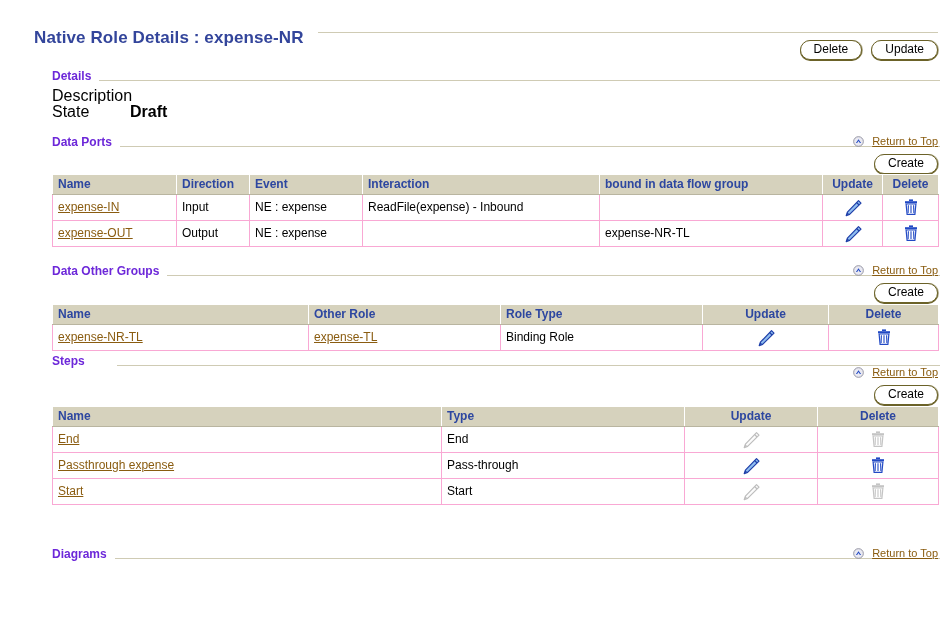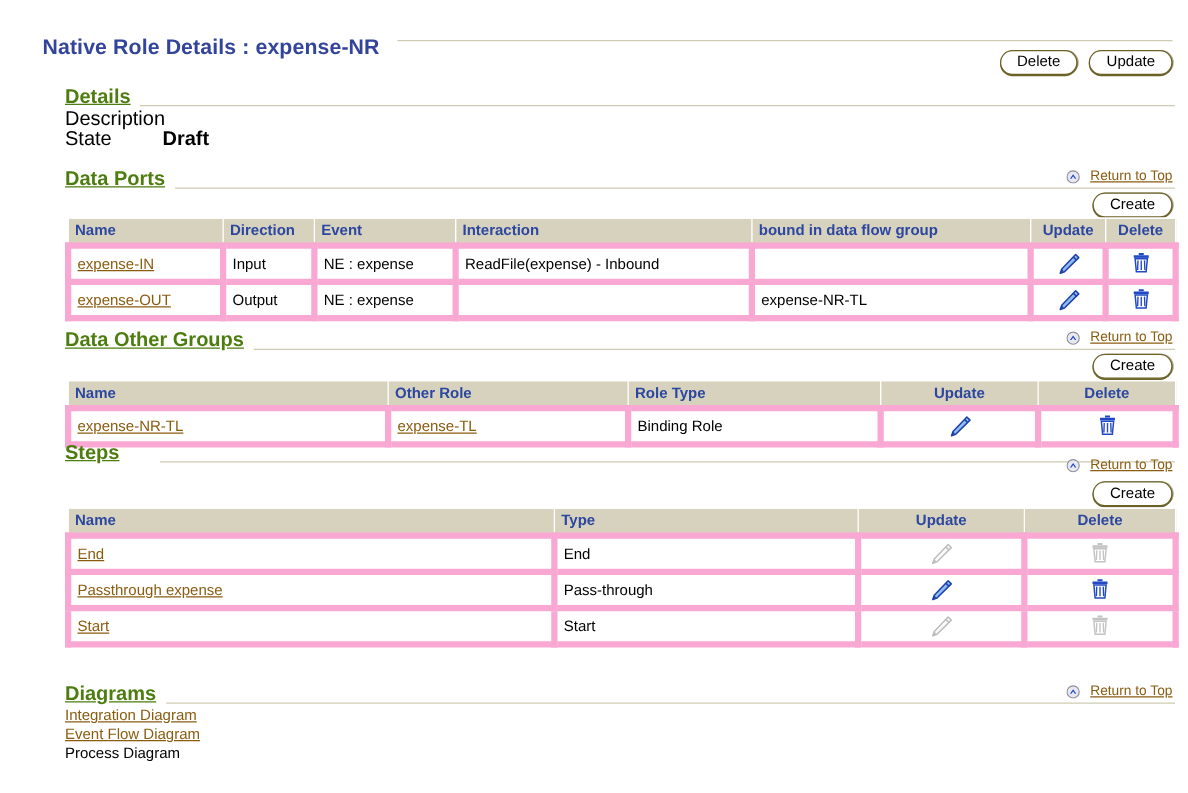--- a/index.html
+++ b/index.html
@@ -44,22 +44,22 @@
     box-shadow: 0 1px 0 #6b6228, 1px 0 0 rgba(107,98,40,0.55);
     cursor: pointer;
     white-space: nowrap;
   }
 
   
   .section-head {
     position: absolute; display: flex; align-items: flex-end; width: 888px; left: 52px;
   }
   .section-title {
-    font-size: 16px; font-weight: bold; color: #4d7c0f;
-    white-space: nowrap; padding-right: 8px; padding-bottom: 1px; text-decoration: underline;
+    font-size: 12px; font-weight: bold; color: #6d28d9;
+    white-space: nowrap; padding-right: 8px; padding-bottom: 1px;
   }
   .section-rule { flex: 1; height: 1px; background: #cfcbb4; margin-bottom: 3px; }
 
   
   .return-top {
     position: absolute; right: 12px;
     display: flex; align-items: center; gap: 8px; white-space: nowrap;
   }
   .rt-icon { width: 11px; height: 11px; display: block; }
   .rt-link {
@@ -83,21 +83,21 @@
     font-weight: bold;
     text-align: left;
     padding: 2px 5px 3px 5px;
     border: 1px solid #ffffff;
     border-bottom: 1px solid #b9b5a0;
     font-size: 12px;
     height: 18px;
   }
   table.grid th.ctr { text-align: center; }
   table.grid td {
-    border: 5px solid #f9a8d4;
+    border: 1px solid #f9a8d4;
     padding: 3px 5px 4px 5px;
     vertical-align: middle;
     height: 26px;
     color: #000;
     background: #ffffff;
   }
   table.grid td.ctr { text-align: center; padding: 2px 0; }
   a.tlink {
     color: #8a5c10; text-decoration: underline; cursor: pointer;
   }
@@ -395,19 +395,14 @@
     <div class="section-rule"></div>
   </div>
   <div class="return-top" style="top:547px;">
     <svg class="rt-icon" viewBox="0 0 12 12">
       <circle cx="6" cy="6" r="5.3" fill="#e9e9f2" stroke="#8f8f9e" stroke-width="1"></circle>
       <path d="M3.2 7.6 L6 3.6 L8.8 7.6 L7.5 7.6 L6 5.4 L4.5 7.6 Z" fill="#2149c4"></path>
     </svg>
     <span class="rt-link">Return to Top</span>
   </div>
 
-  <div class="diagram-list" style="top:565px;">
-    <a>Integration Diagram</a>
-    <a>Event Flow Diagram</a>
-    <span class="plain">Process Diagram</span>
-  </div>
 
 </div>
 
 </body></html>

